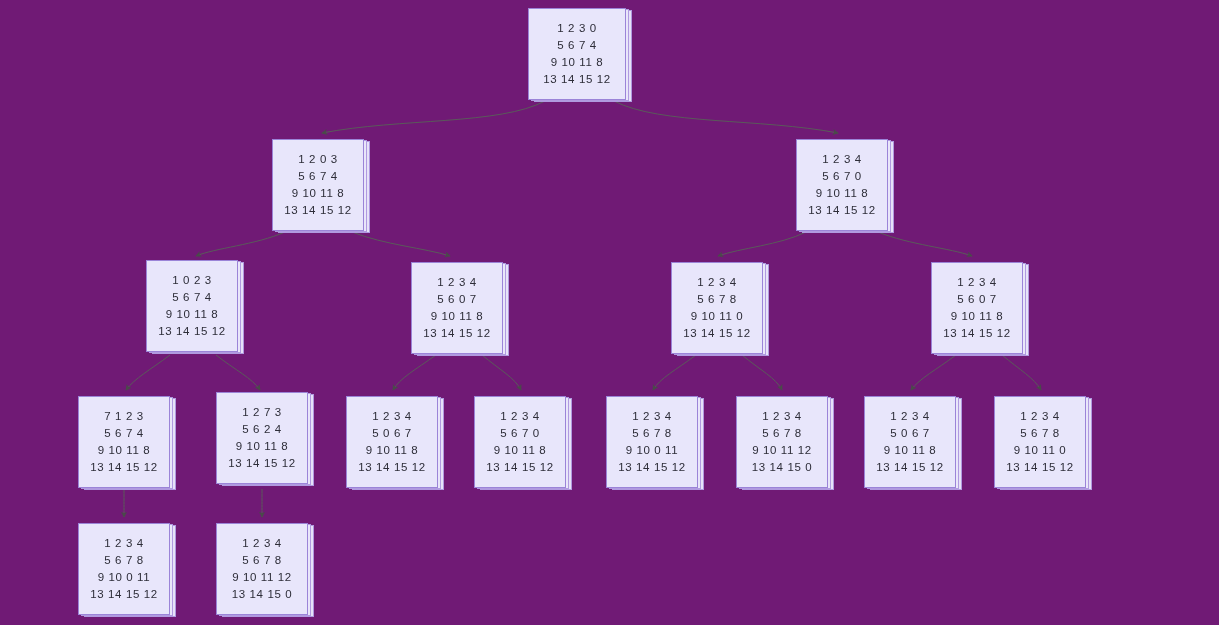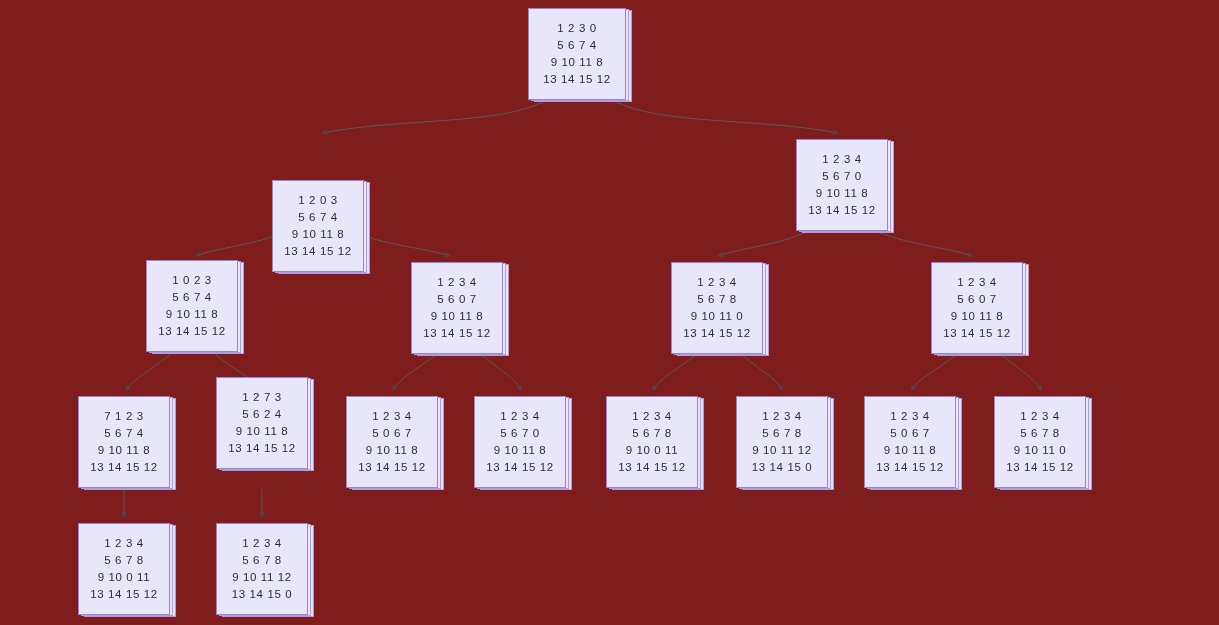--- a/index.html
+++ b/index.html
@@ -11,21 +11,21 @@
   body {
     width: 1219px;
     height: 625px;
     font-family: "Liberation Sans", sans-serif;
     overflow: hidden;
   }
   #canvas {
     position: relative;
     width: 1219px;
     height: 625px;
-    background: #7f1d1d;
+    background: #701a75;
   }
   #edge-layer {
     position: absolute;
     left: 0;
     top: 0;
     width: 1219px;
     height: 625px;
     pointer-events: none;
   }
   .node {
@@ -111,21 +111,21 @@
       <div class="node" style="left: 528px; top: 8px; width: 98px; height: 92px;">
         <div class="plate-back"></div>
         <div class="plate-mid"></div>
         <div class="plate-front">
           <div class="row">1 2 3 0</div>
           <div class="row">5 6 7 4</div>
           <div class="row">9 10 11 8</div>
           <div class="row">13 14 15 12</div>
         </div>
       </div>
-      <div class="node" style="left: 272px; top: 139px; width: 92px; height: 92px; margin-top: 41px;">
+      <div class="node" style="left: 272px; top: 139px; width: 92px; height: 92px;">
         <div class="plate-back"></div>
         <div class="plate-mid"></div>
         <div class="plate-front">
           <div class="row">1 2 0 3</div>
           <div class="row">5 6 7 4</div>
           <div class="row">9 10 11 8</div>
           <div class="row">13 14 15 12</div>
         </div>
       </div>
       <div class="node" style="left: 796px; top: 139px; width: 92px; height: 92px;">
@@ -181,21 +181,21 @@
       <div class="node" style="left: 78px; top: 396px; width: 92px; height: 92px;">
         <div class="plate-back"></div>
         <div class="plate-mid"></div>
         <div class="plate-front">
           <div class="row">7 1 2 3</div>
           <div class="row">5 6 7 4</div>
           <div class="row">9 10 11 8</div>
           <div class="row">13 14 15 12</div>
         </div>
       </div>
-      <div class="node" style="left: 216px; top: 377px; width: 92px; height: 92px;">
+      <div class="node" style="left: 216px; top: 392px; width: 92px; height: 92px;">
         <div class="plate-back"></div>
         <div class="plate-mid"></div>
         <div class="plate-front">
           <div class="row">1 2 7 3</div>
           <div class="row">5 6 2 4</div>
           <div class="row">9 10 11 8</div>
           <div class="row">13 14 15 12</div>
         </div>
       </div>
       <div class="node" style="left: 346px; top: 396px; width: 92px; height: 92px;">

